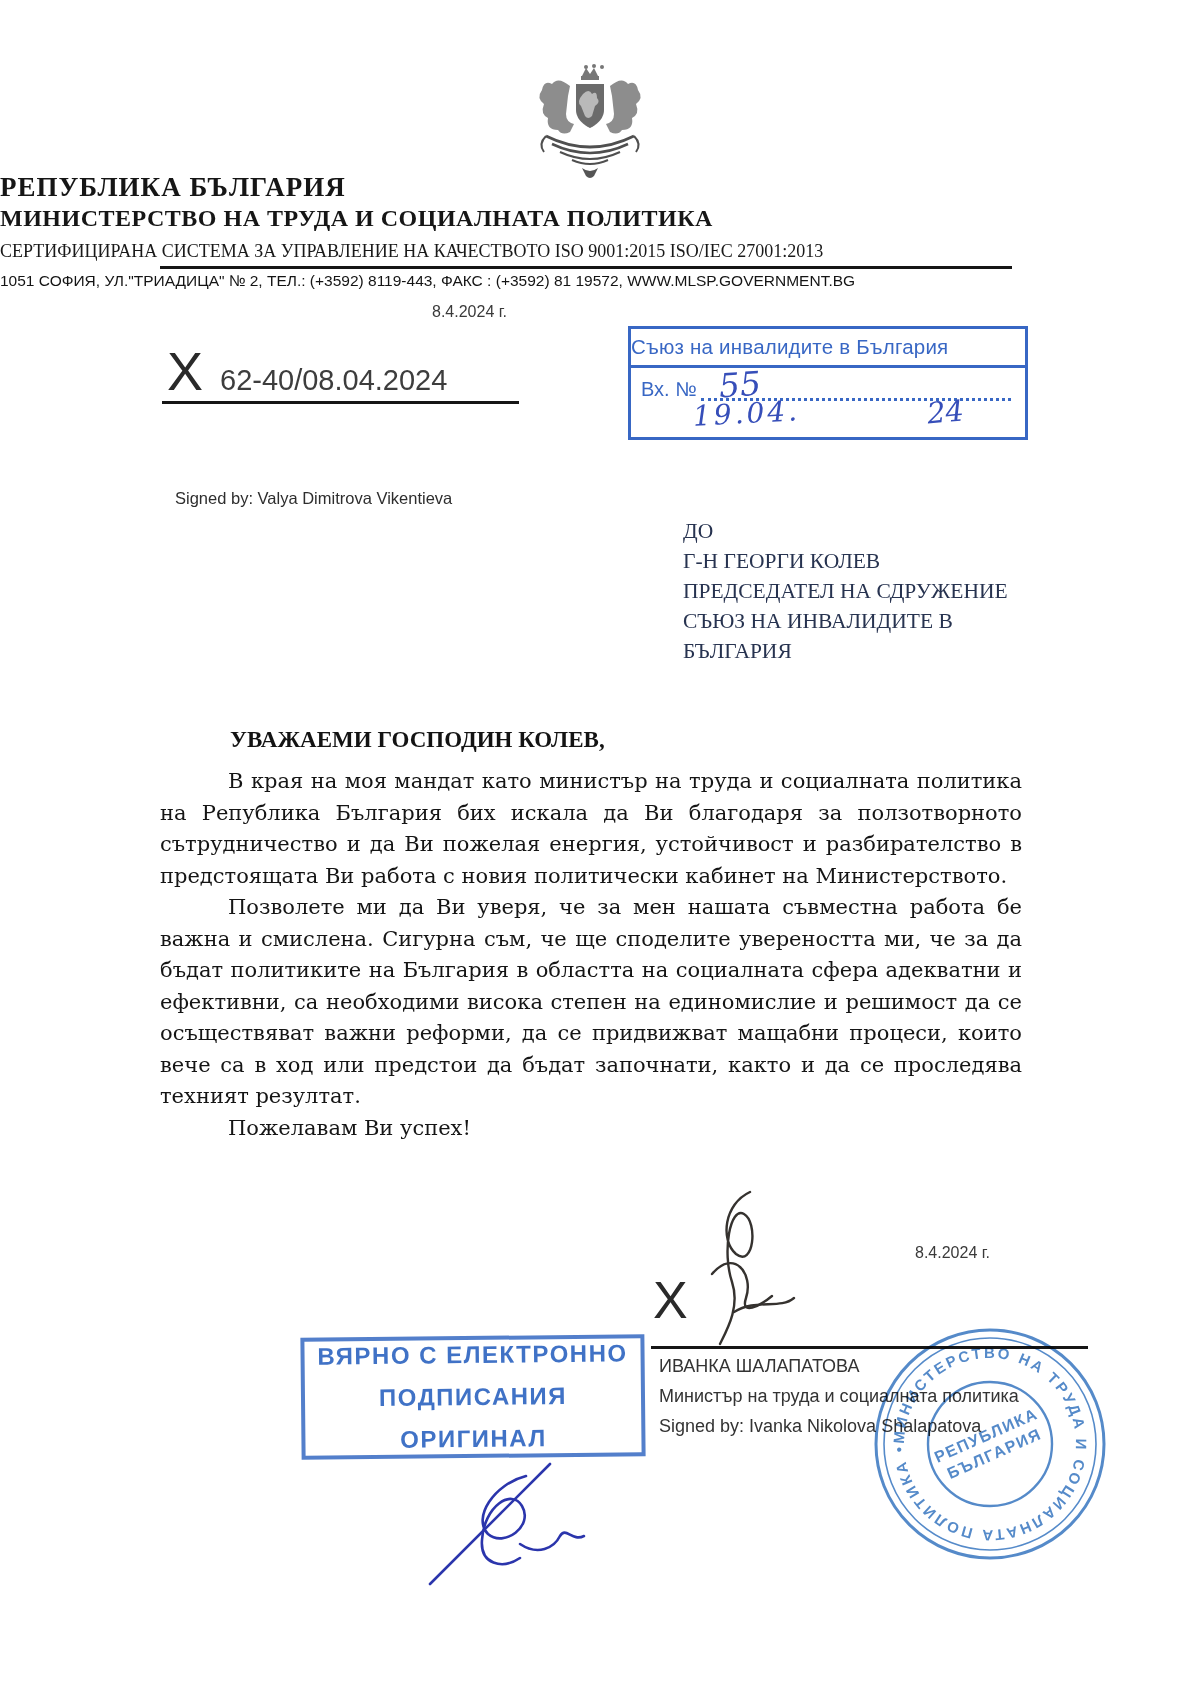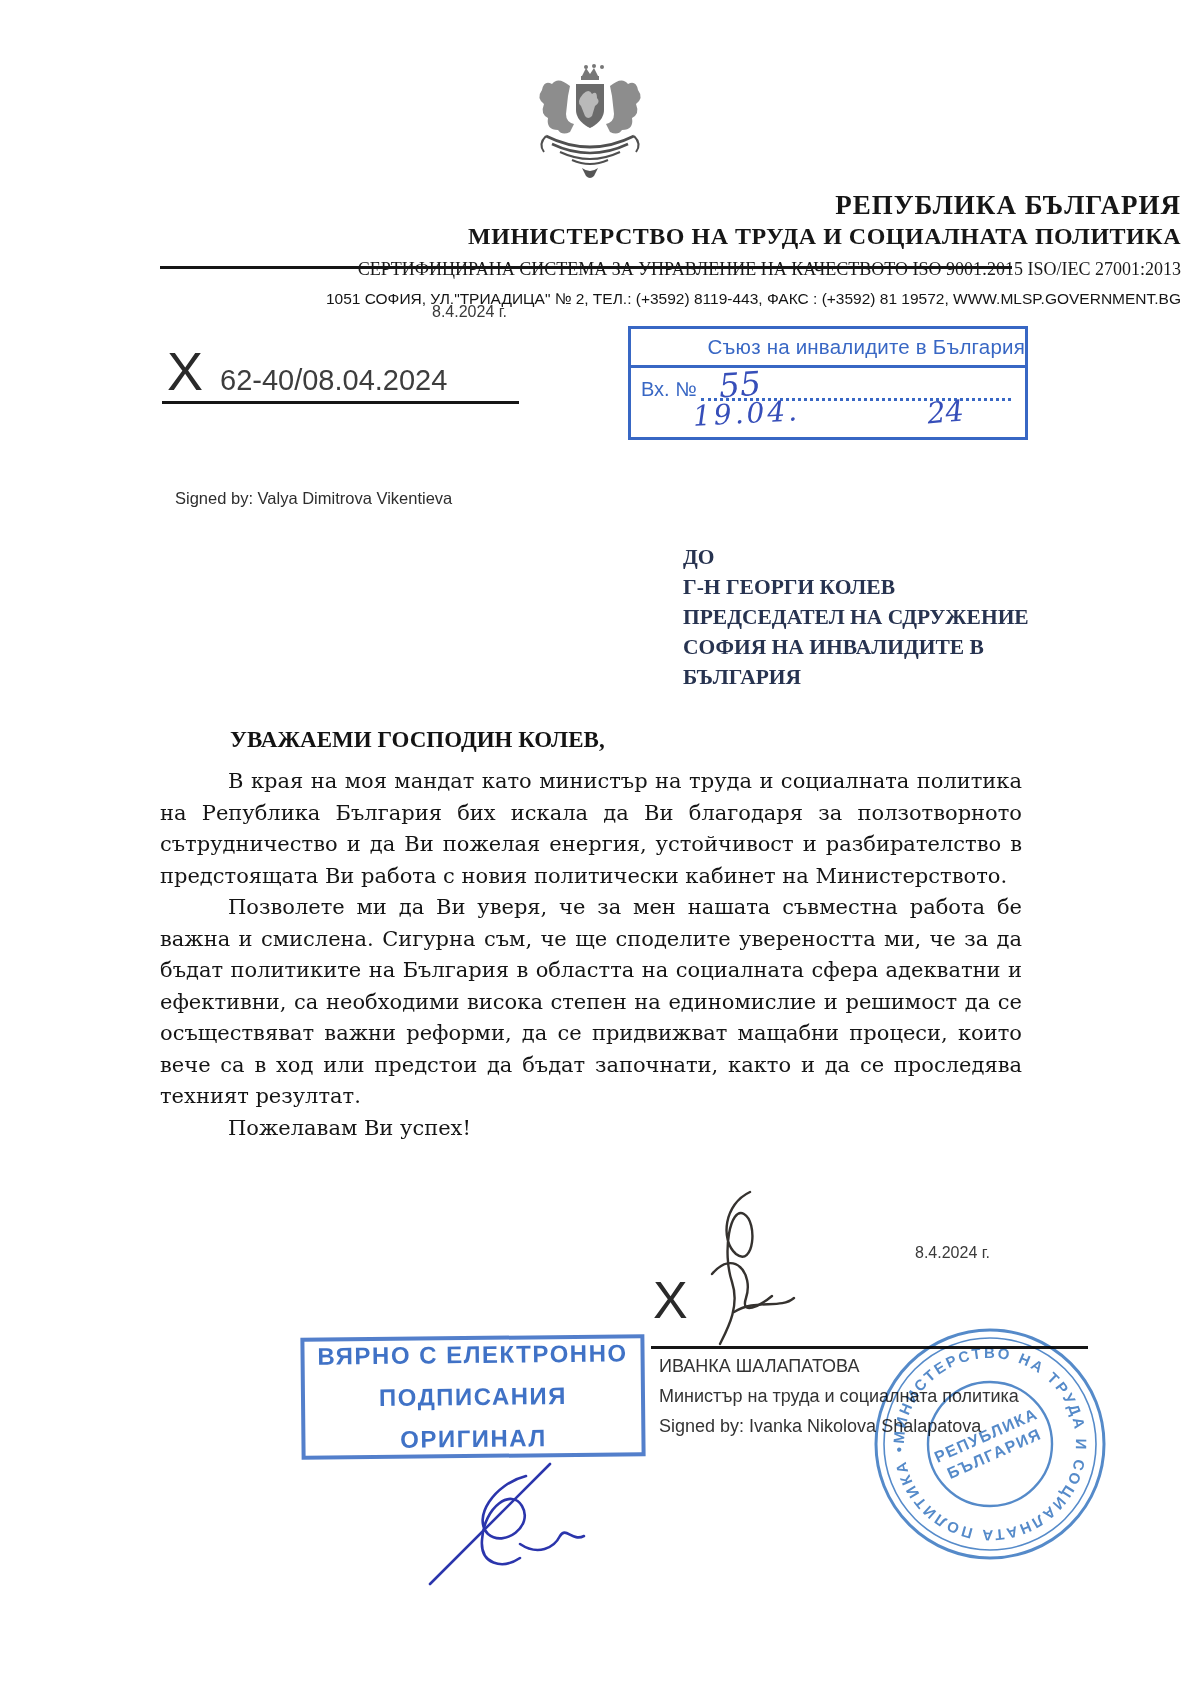--- a/index.html
+++ b/index.html
@@ -1,19 +1,19 @@
 <!DOCTYPE html>
 <html><head>
 <meta charset="utf-8">
 <style>
   html,body{margin:0;padding:0;background:#e8e8e8;}
   #page{position:relative;width:1181px;height:1697px;background:#ffffff;overflow:hidden;
         font-family:"DejaVu Serif",serif;color:#151515;}
   .abs{position:absolute;}
-  .center{left:0;width:1181px;text-align:right;margin-top:18px;}
+  .center{left:0;width:1181px;text-align:left;}
 
   
   .hdr-republic{top:172px;font-family:"Liberation Serif",serif;font-weight:bold;
                 font-size:27px;letter-spacing:1px;color:#161616;}
   .hdr-ministry{top:205px;font-family:"Liberation Serif",serif;font-weight:bold;
                 font-size:24px;letter-spacing:.5px;color:#161616;}
   .hdr-cert{top:241px;font-family:"Liberation Serif",serif;
             font-size:18px;color:#191919;}
   .hdr-rule{left:160px;top:266px;width:852px;height:3px;background:#161616;}
   .hdr-addr{top:272px;font-family:"Liberation Sans",sans-serif;font-size:15.5px;color:#141414;}
@@ -22,35 +22,35 @@
   .date-top{left:432px;top:303px;font-family:"Liberation Sans",sans-serif;font-size:16px;color:#3a3a3a;}
   .xmark1{left:167px;top:344px;font-family:"Liberation Sans",sans-serif;font-size:54px;
           font-weight:500;color:#2a2a2a;line-height:54px;}
   .docnum{left:220px;top:364px;font-family:"Liberation Sans",sans-serif;font-size:29px;color:#3d3d3d;}
   .xline1{left:162px;top:401px;width:357px;height:3px;background:#161616;}
   .signedby1{left:175px;top:489px;font-family:"Liberation Sans",sans-serif;font-size:16.5px;color:#2e2e2e;}
 
   
   .intake{left:628px;top:326px;width:394px;height:108px;border:3px solid #2a5cc0;
           color:#2a5cc0;font-family:"Liberation Sans",sans-serif;opacity:.93;}
-  .intake-org{height:36px;line-height:36px;text-align:right;border-bottom:3px solid #2a5cc0;
+  .intake-org{height:36px;line-height:36px;text-align:left;border-bottom:3px solid #2a5cc0;
               font-size:20.5px;letter-spacing:.2px;}
   .intake-row{display:flex;padding:0 10px;font-size:20px;}
   .row1{margin-top:10px;}
   .row2{margin-top:6px;}
   .leader{flex-grow:1;border-bottom:3px dotted #2a5cc0;margin:0 4px;height:20px;}
   .leader-short{width:34px;border-bottom:3px dotted #2a5cc0;margin:0 3px;height:20px;}
   .hand{position:absolute;font-family:"DejaVu Serif",serif;font-style:italic;color:#2741b4;}
   .hand-55{left:88px;top:36px;font-size:33px;transform:rotate(-4deg);}
   .hand-1904{left:62px;top:68px;font-size:28px;transform:rotate(-3deg);letter-spacing:3px;}
   .hand-24{left:296px;top:66px;font-size:29px;transform:rotate(-5deg);}
 
   
-  .recipient{left:683px;top:516px;font-family:"Liberation Serif",serif;font-weight:bold;
-             font-size:21.5px;line-height:30px;color:#273350;margin-top:26px;}
+  .recipient{left:683px;top:516px;font-family:"Liberation Serif",serif;font-weight:normal;
+             font-size:21.5px;line-height:30px;color:#273350;}
 
   
   .salutation{left:230px;top:727px;font-family:"Liberation Serif",serif;font-weight:bold;
               font-size:23px;color:#131313;text-align:center;}
   .body{left:160px;top:766px;width:862px;font-size:21px;line-height:31.5px;text-align:justify;}
   .body p{margin:0;text-indent:68px;}
 
   
   .date-bottom{left:915px;top:1244px;font-family:"Liberation Sans",sans-serif;font-size:16px;color:#3a3a3a;}
   .xmark2{left:653px;top:1274px;font-family:"Liberation Sans",sans-serif;font-size:52px;
@@ -123,21 +123,21 @@
     </div>
     <span class="hand hand-55">55</span>
     <span class="hand hand-1904">19.04.</span>
     <span class="hand hand-24">24</span>
   </div>
 
   <div class="abs recipient">
     <div>ДО</div>
     <div>Г-Н ГЕОРГИ КОЛЕВ</div>
     <div>ПРЕДСЕДАТЕЛ НА СДРУЖЕНИЕ</div>
-    <div>СОФИЯ НА ИНВАЛИДИТЕ В</div>
+    <div>СЪЮЗ НА ИНВАЛИДИТЕ В</div>
     <div>БЪЛГАРИЯ</div>
   </div>
 
   <div class="abs salutation">УВАЖАЕМИ ГОСПОДИН КОЛЕВ,</div>
   <div class="abs body">
     <p>В края на моя мандат като министър на труда и социалната политика на Република България бих искала да Ви благодаря за ползотворното сътрудничество и да Ви пожелая енергия, устойчивост и разбирателство в предстоящата Ви работа с новия политически кабинет на Министерството.</p>
     <p>Позволете ми да Ви уверя, че за мен нашата съвместна работа бе важна и смислена. Сигурна съм, че ще споделите увереността ми, че за да бъдат политиките на България в областта на социалната сфера адекватни и ефективни, са необходими висока степен на единомислие и решимост да се осъществяват важни реформи, да се придвижват мащабни процеси, които вече са в ход или предстои да бъдат започнати, както и да се проследява техният резултат.</p>
     <p>Пожелавам Ви успех!</p>
   </div>
 

